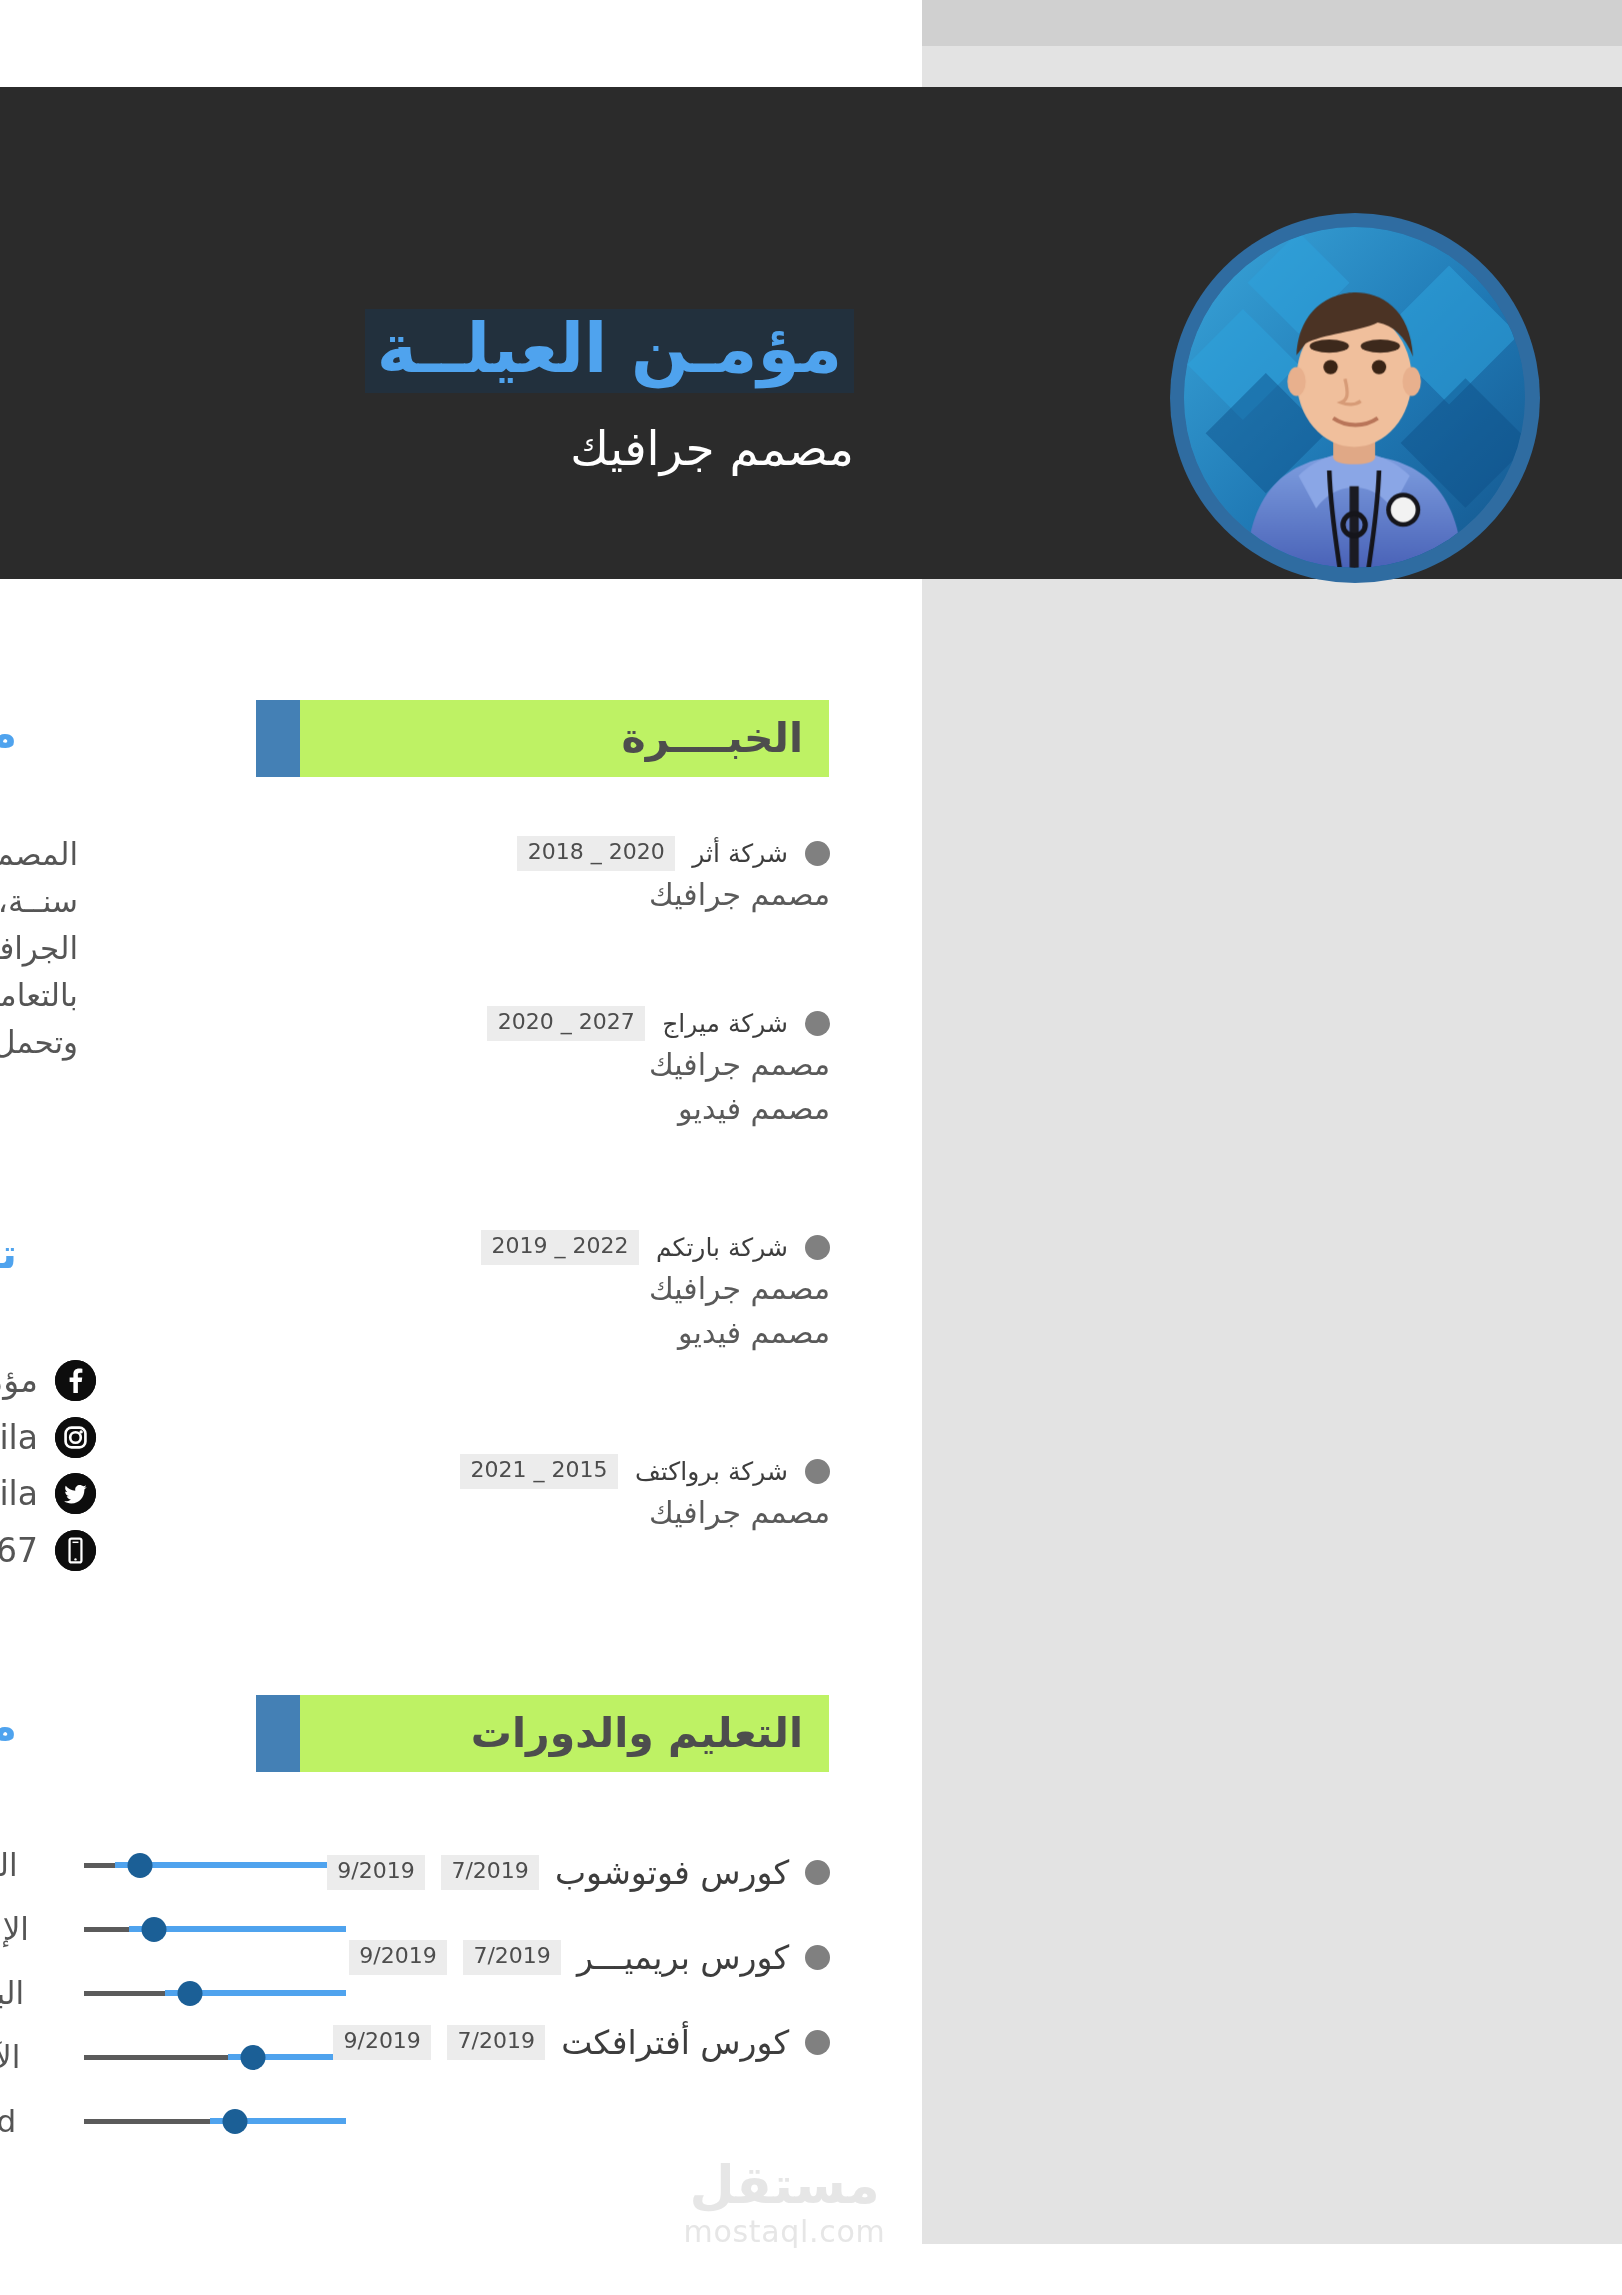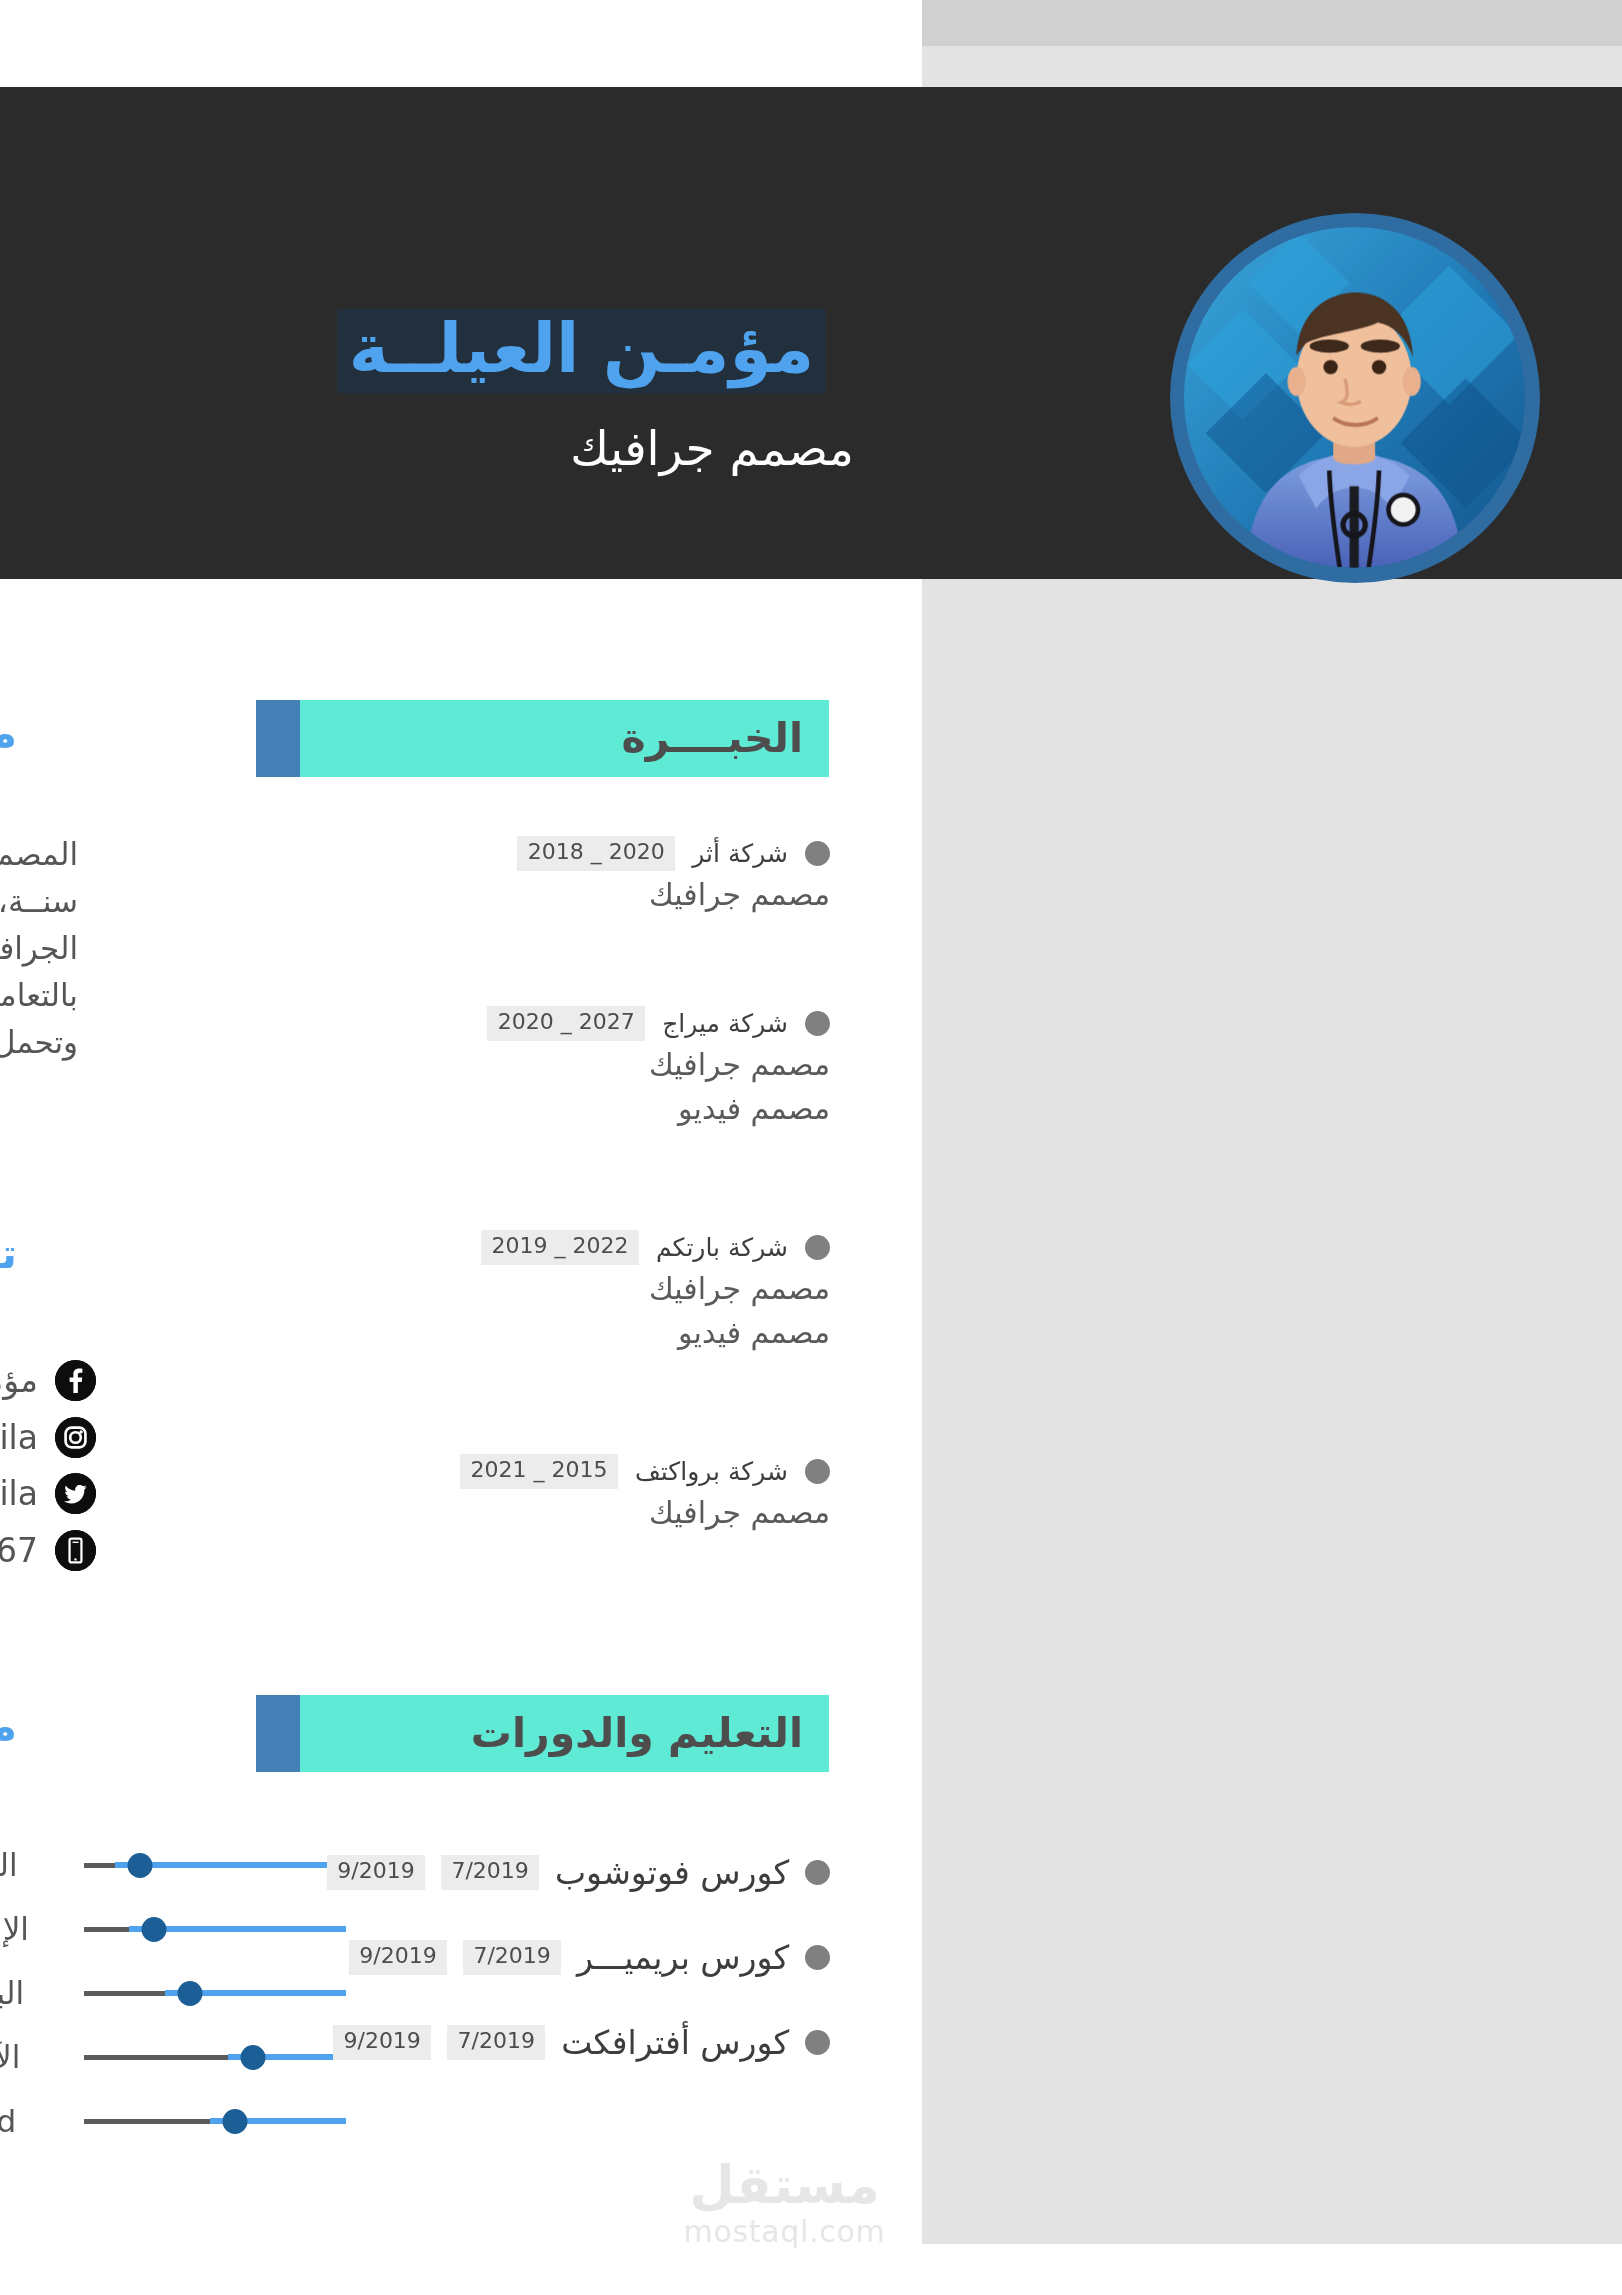--- a/index.html
+++ b/index.html
@@ -39,21 +39,21 @@
   }
 
   
   .header {
     position: absolute;
     left: 0; top: 87px; width: 1623px; height: 492px;
     background: #2b2b2b;
   }
   .name-wrap {
     position: absolute;
-    right: 796px;
+    right: 768px;
     top: 222px;
     text-align: left;
     padding-left: 24px;
   }
   .name {
     display: inline-block;
     font-size: 68px;
     font-weight: 700;
     color: #4fa3ee;
     background: #22303d;
@@ -122,21 +122,21 @@
     background: #4480b5;
     flex: 0 0 44px;
   }
   .sec-head .title {
     font-size: 41px;
     font-weight: 700;
     white-space: nowrap;
     line-height: 1;
   }
   
-  .sec-head.left .bar { background: #5eead4; justify-content: flex-start; }
+  .sec-head.left .bar { background: #bef264; justify-content: flex-start; }
   .sec-head.left .title { color: #4d4d4d; }
   
   .sec-head.right .bar { background: #ffffff; }
   .sec-head.right .title { color: #4fa3ee; }
 
   
   .exp-item {
     position: absolute;
     right: 792px;
     text-align: right;

